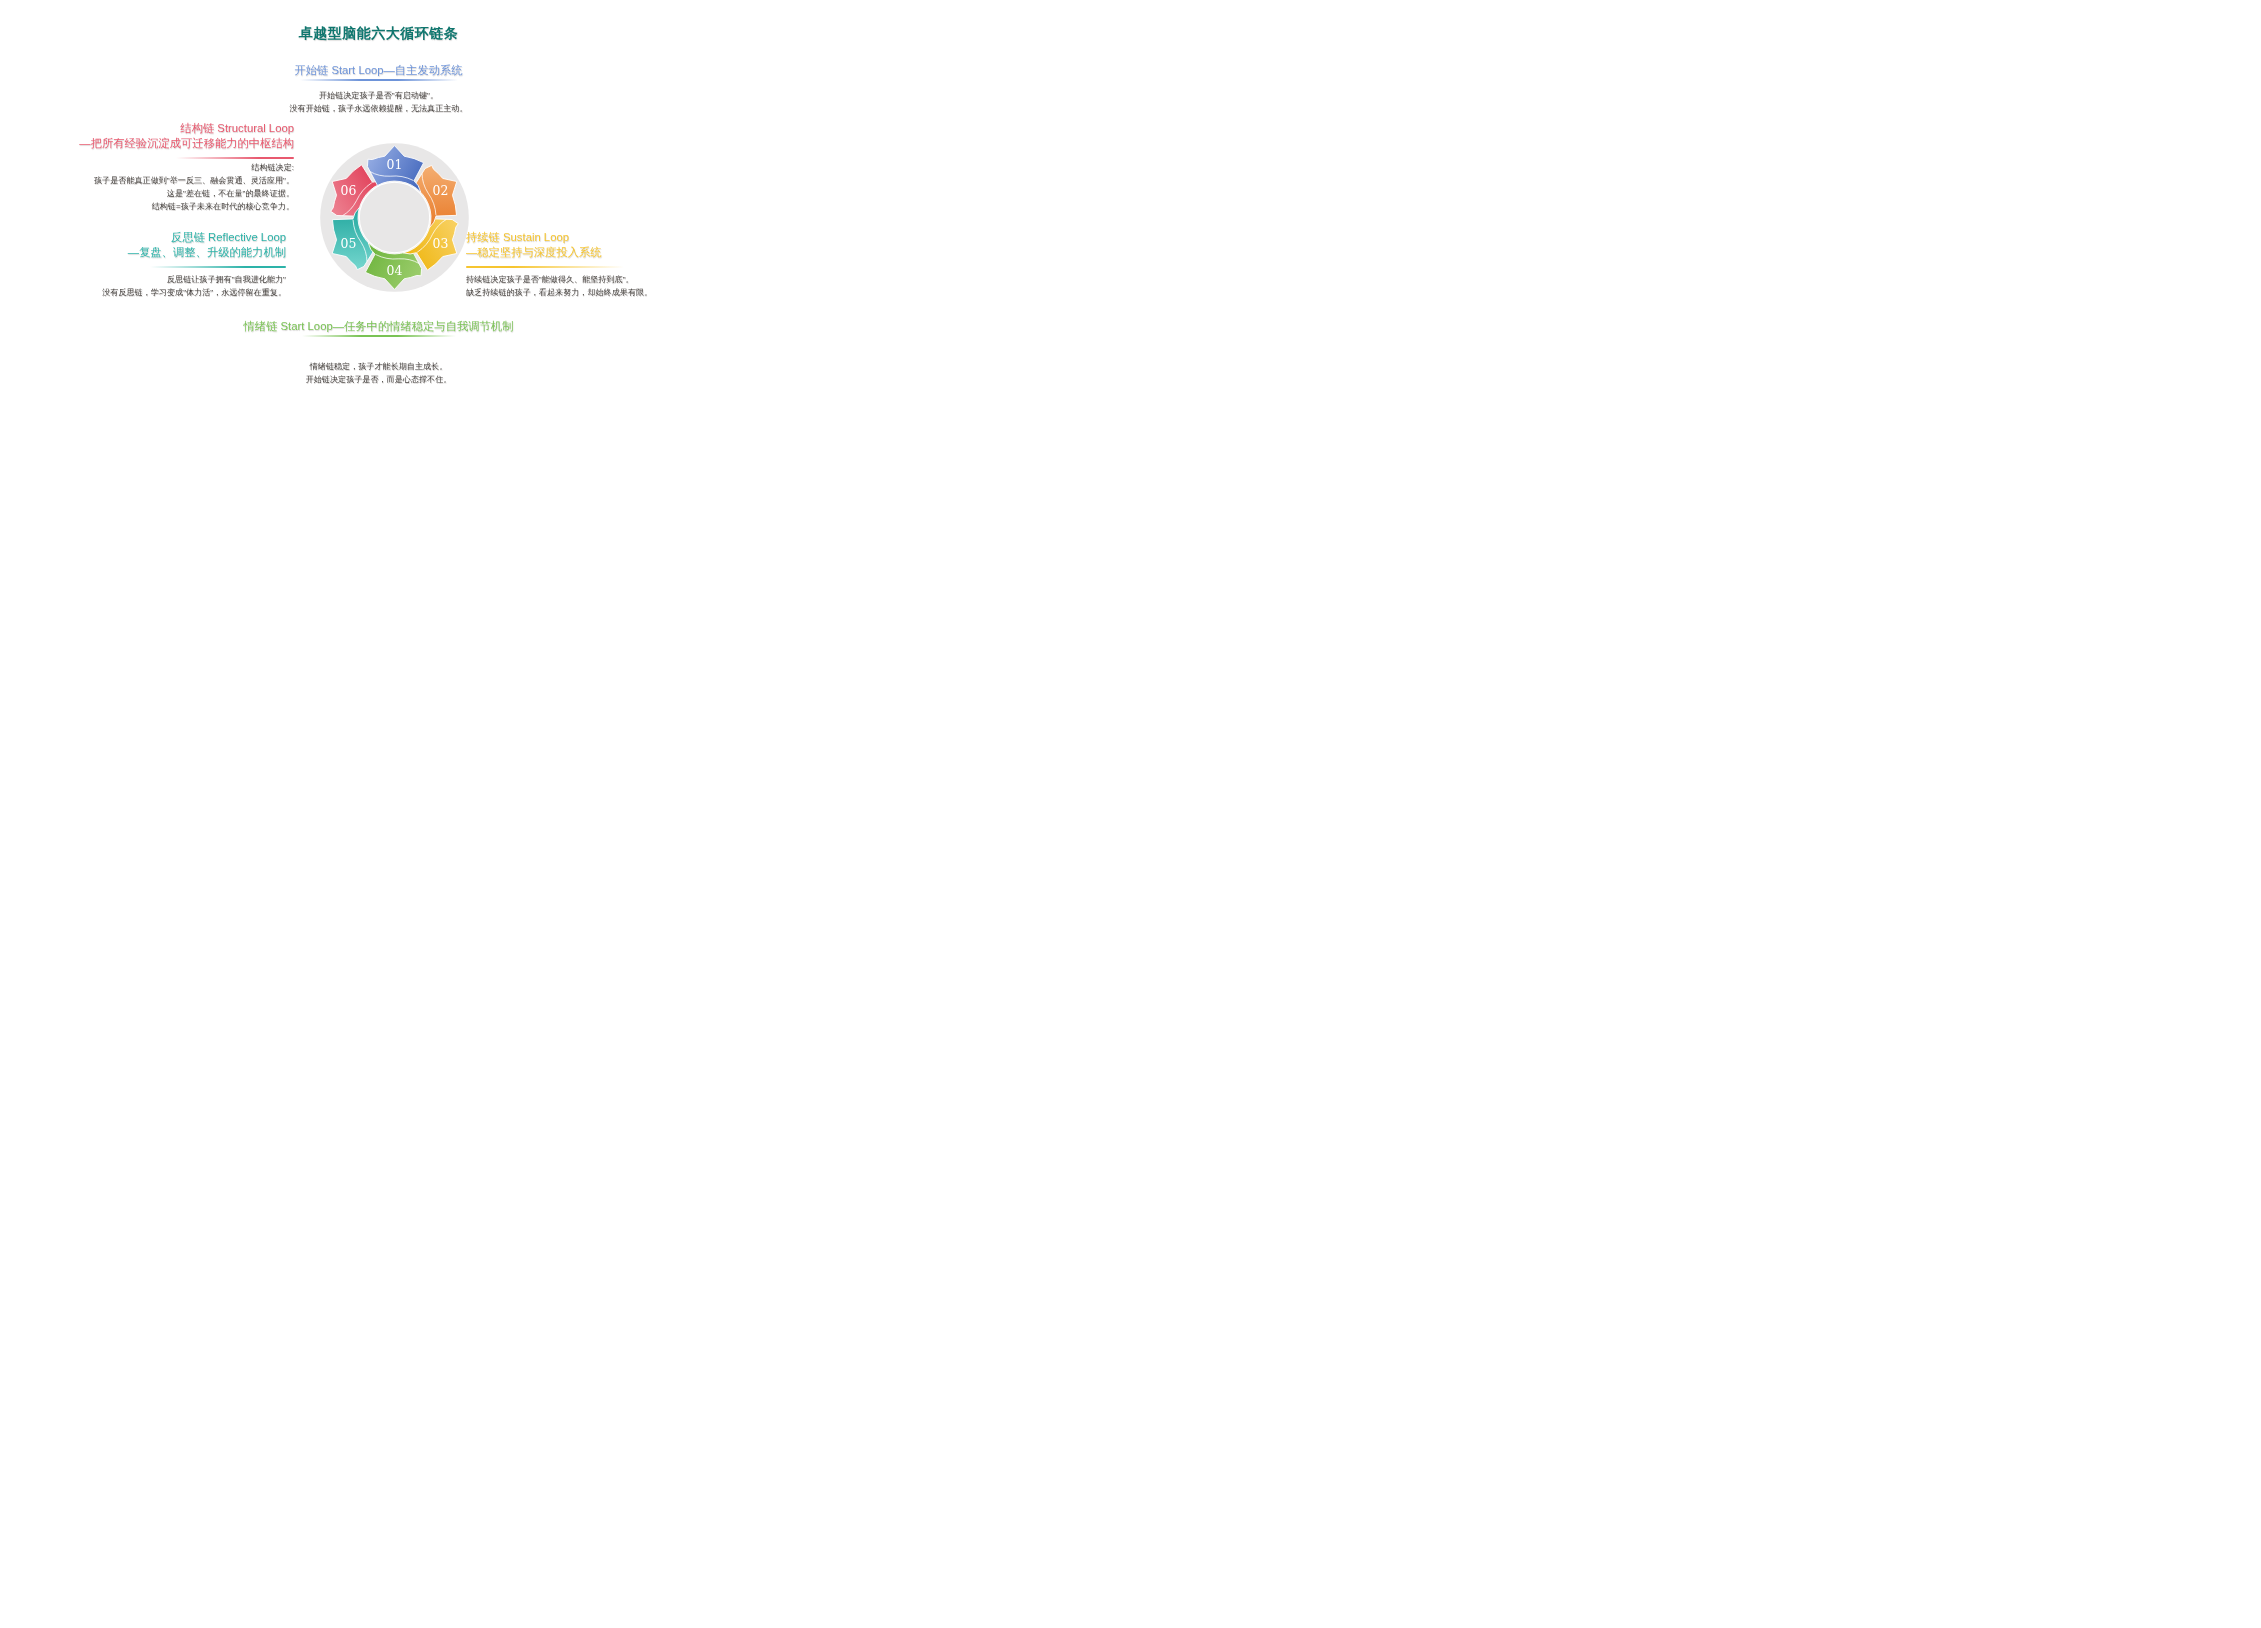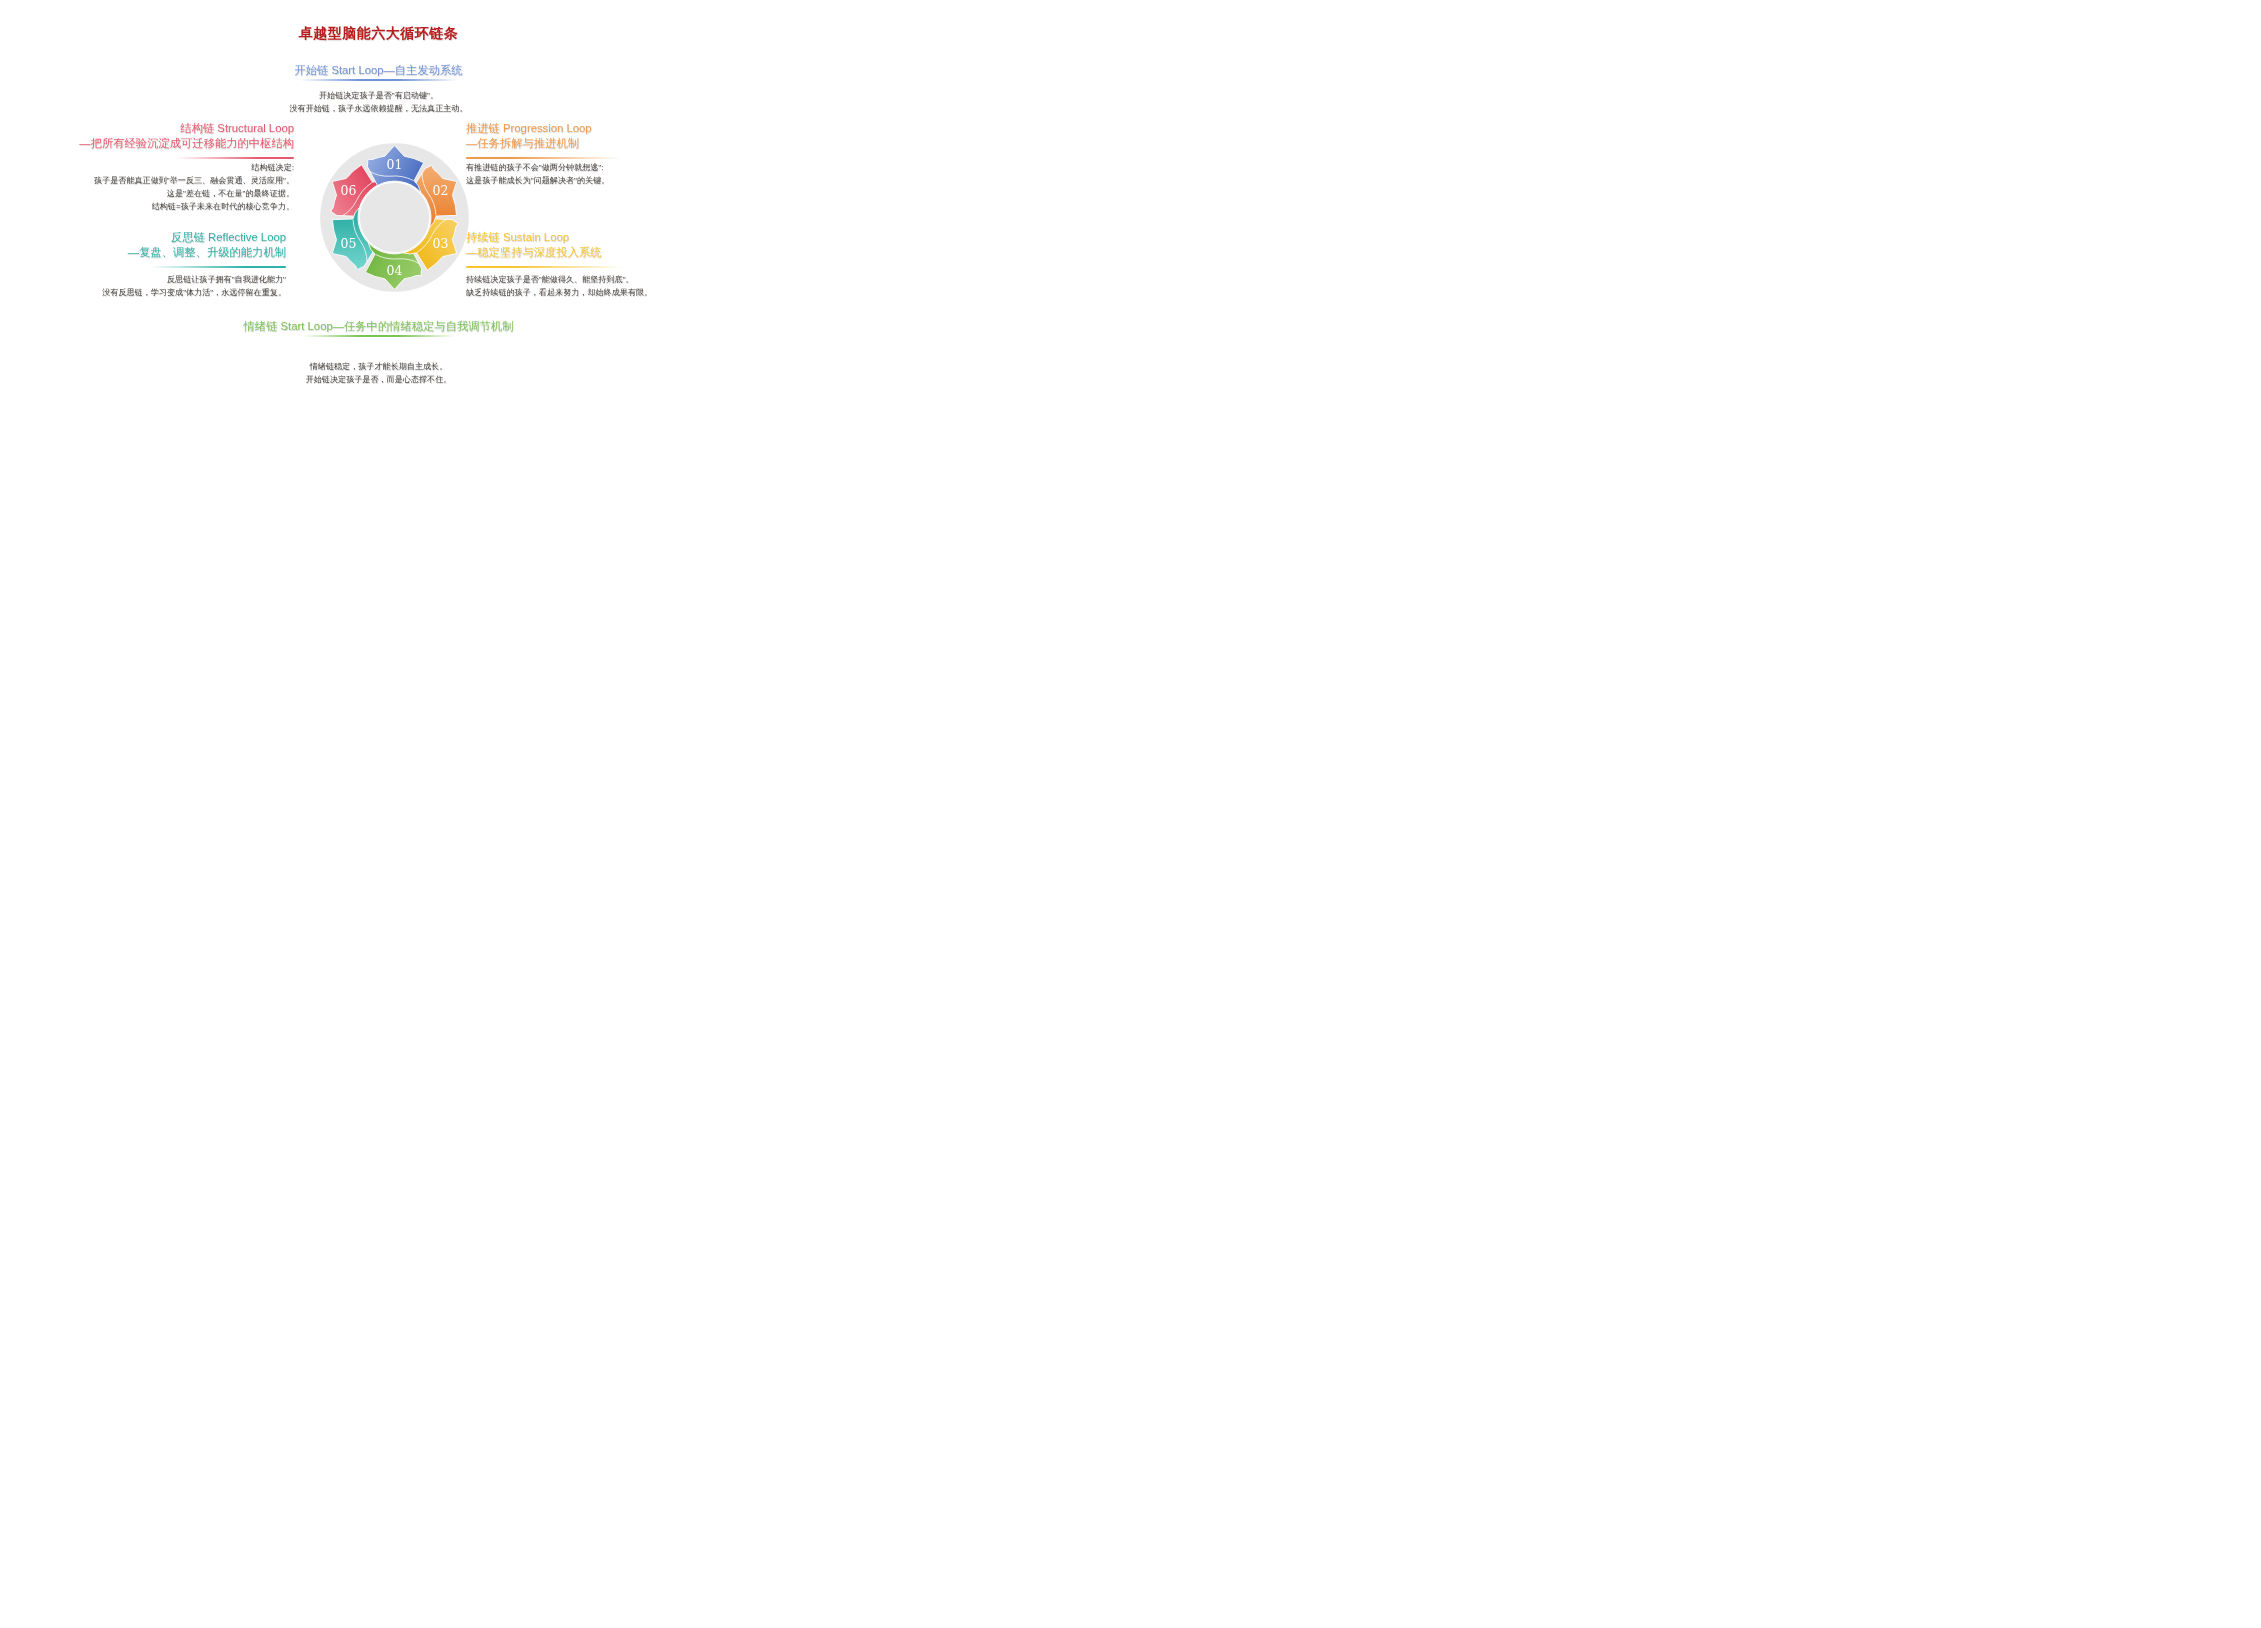--- a/index.html
+++ b/index.html
@@ -1,19 +1,19 @@
 <!DOCTYPE html>
 <html style="font-size:7.2px"><head>
 <meta charset="utf-8">
 <style>
   html,body{margin:0;padding:0;background:#ffffff;}
   .page{position:relative;width:724px;height:407px;background:#ffffff;overflow:hidden;
         font-family:"Liberation Sans","DejaVu Sans",sans-serif;}
   .title{position:absolute;left:107px;top:25px;width:543px;text-align:center;
-         font-size:14px;font-weight:700;color:#b91c1c;letter-spacing:0.5px;
+         font-size:14px;font-weight:700;color:#0f766e;letter-spacing:0.5px;
          text-shadow:0.5px 0.9px 0.9px rgba(60,50,45,.18);}
   .sec{position:absolute;}
   .h{font-size:11.3px;font-weight:500;line-height:15px;color:var(--accent);
      text-shadow:0.5px 0.9px 0.9px rgba(60,50,45,.22);white-space:nowrap;}
   .h1line{line-height:13.6px;}
   .u{height:1.8px;border-radius:0.9px;}
   .u-center{margin:1.8px auto 0 auto;}
   .u-right{margin-top:5.9px;margin-left:auto;}
   .u-left{margin-top:5.9px;margin-right:auto;}
   .body{color:#403c39;font-size:8.1px;line-height:13px;}
@@ -55,31 +55,20 @@
     </div>
     <div class="u u-right" style="width: 118px; background: linear-gradient(90deg, rgba(232, 89, 111, 0) 0%, rgb(232, 89, 111) 70%, rgb(232, 89, 111) 100%);"></div>
     <div class="body">
       <div class="bl">结构链决定:</div>
       <div class="bl">孩子是否能真正做到"举一反三、融会贯通、灵活应用"。</div>
       <div class="bl">这是"差在链，不在量"的最终证据。</div>
       <div class="bl">结构链=孩子未来在时代的核心竞争力。</div>
     </div>
   </div>
 
-  <div class="sec" id="sec-progression" style="--accent: #f19b4c;">
-    <div class="h">
-      <div>推进链 Progression Loop</div>
-      <div>—任务拆解与推进机制</div>
-    </div>
-    <div class="u u-left" style="width: 156px; background: linear-gradient(90deg, rgb(241, 155, 76) 0%, rgb(241, 155, 76) 30%, rgba(241, 155, 76, 0) 100%);"></div>
-    <div class="body">
-      <div class="bl">有推进链的孩子不会"做两分钟就想逃":</div>
-      <div class="bl">这是孩子能成长为"问题解决者"的关键。</div>
-    </div>
-  </div>
 
   <div class="sec" id="sec-reflective" style="--accent: #2db3a9;">
     <div class="h">
       <div>反思链 Reflective Loop</div>
       <div>—复盘、调整、升级的能力机制</div>
     </div>
     <div class="u u-right" style="width: 136px; background: linear-gradient(90deg, rgba(45, 179, 169, 0) 0%, rgb(45, 179, 169) 70%, rgb(45, 179, 169) 100%);"></div>
     <div class="body">
       <div class="bl">反思链让孩子拥有"自我进化能力"</div>
       <div class="bl">没有反思链，学习变成"体力活"，永远停留在重复。</div>

